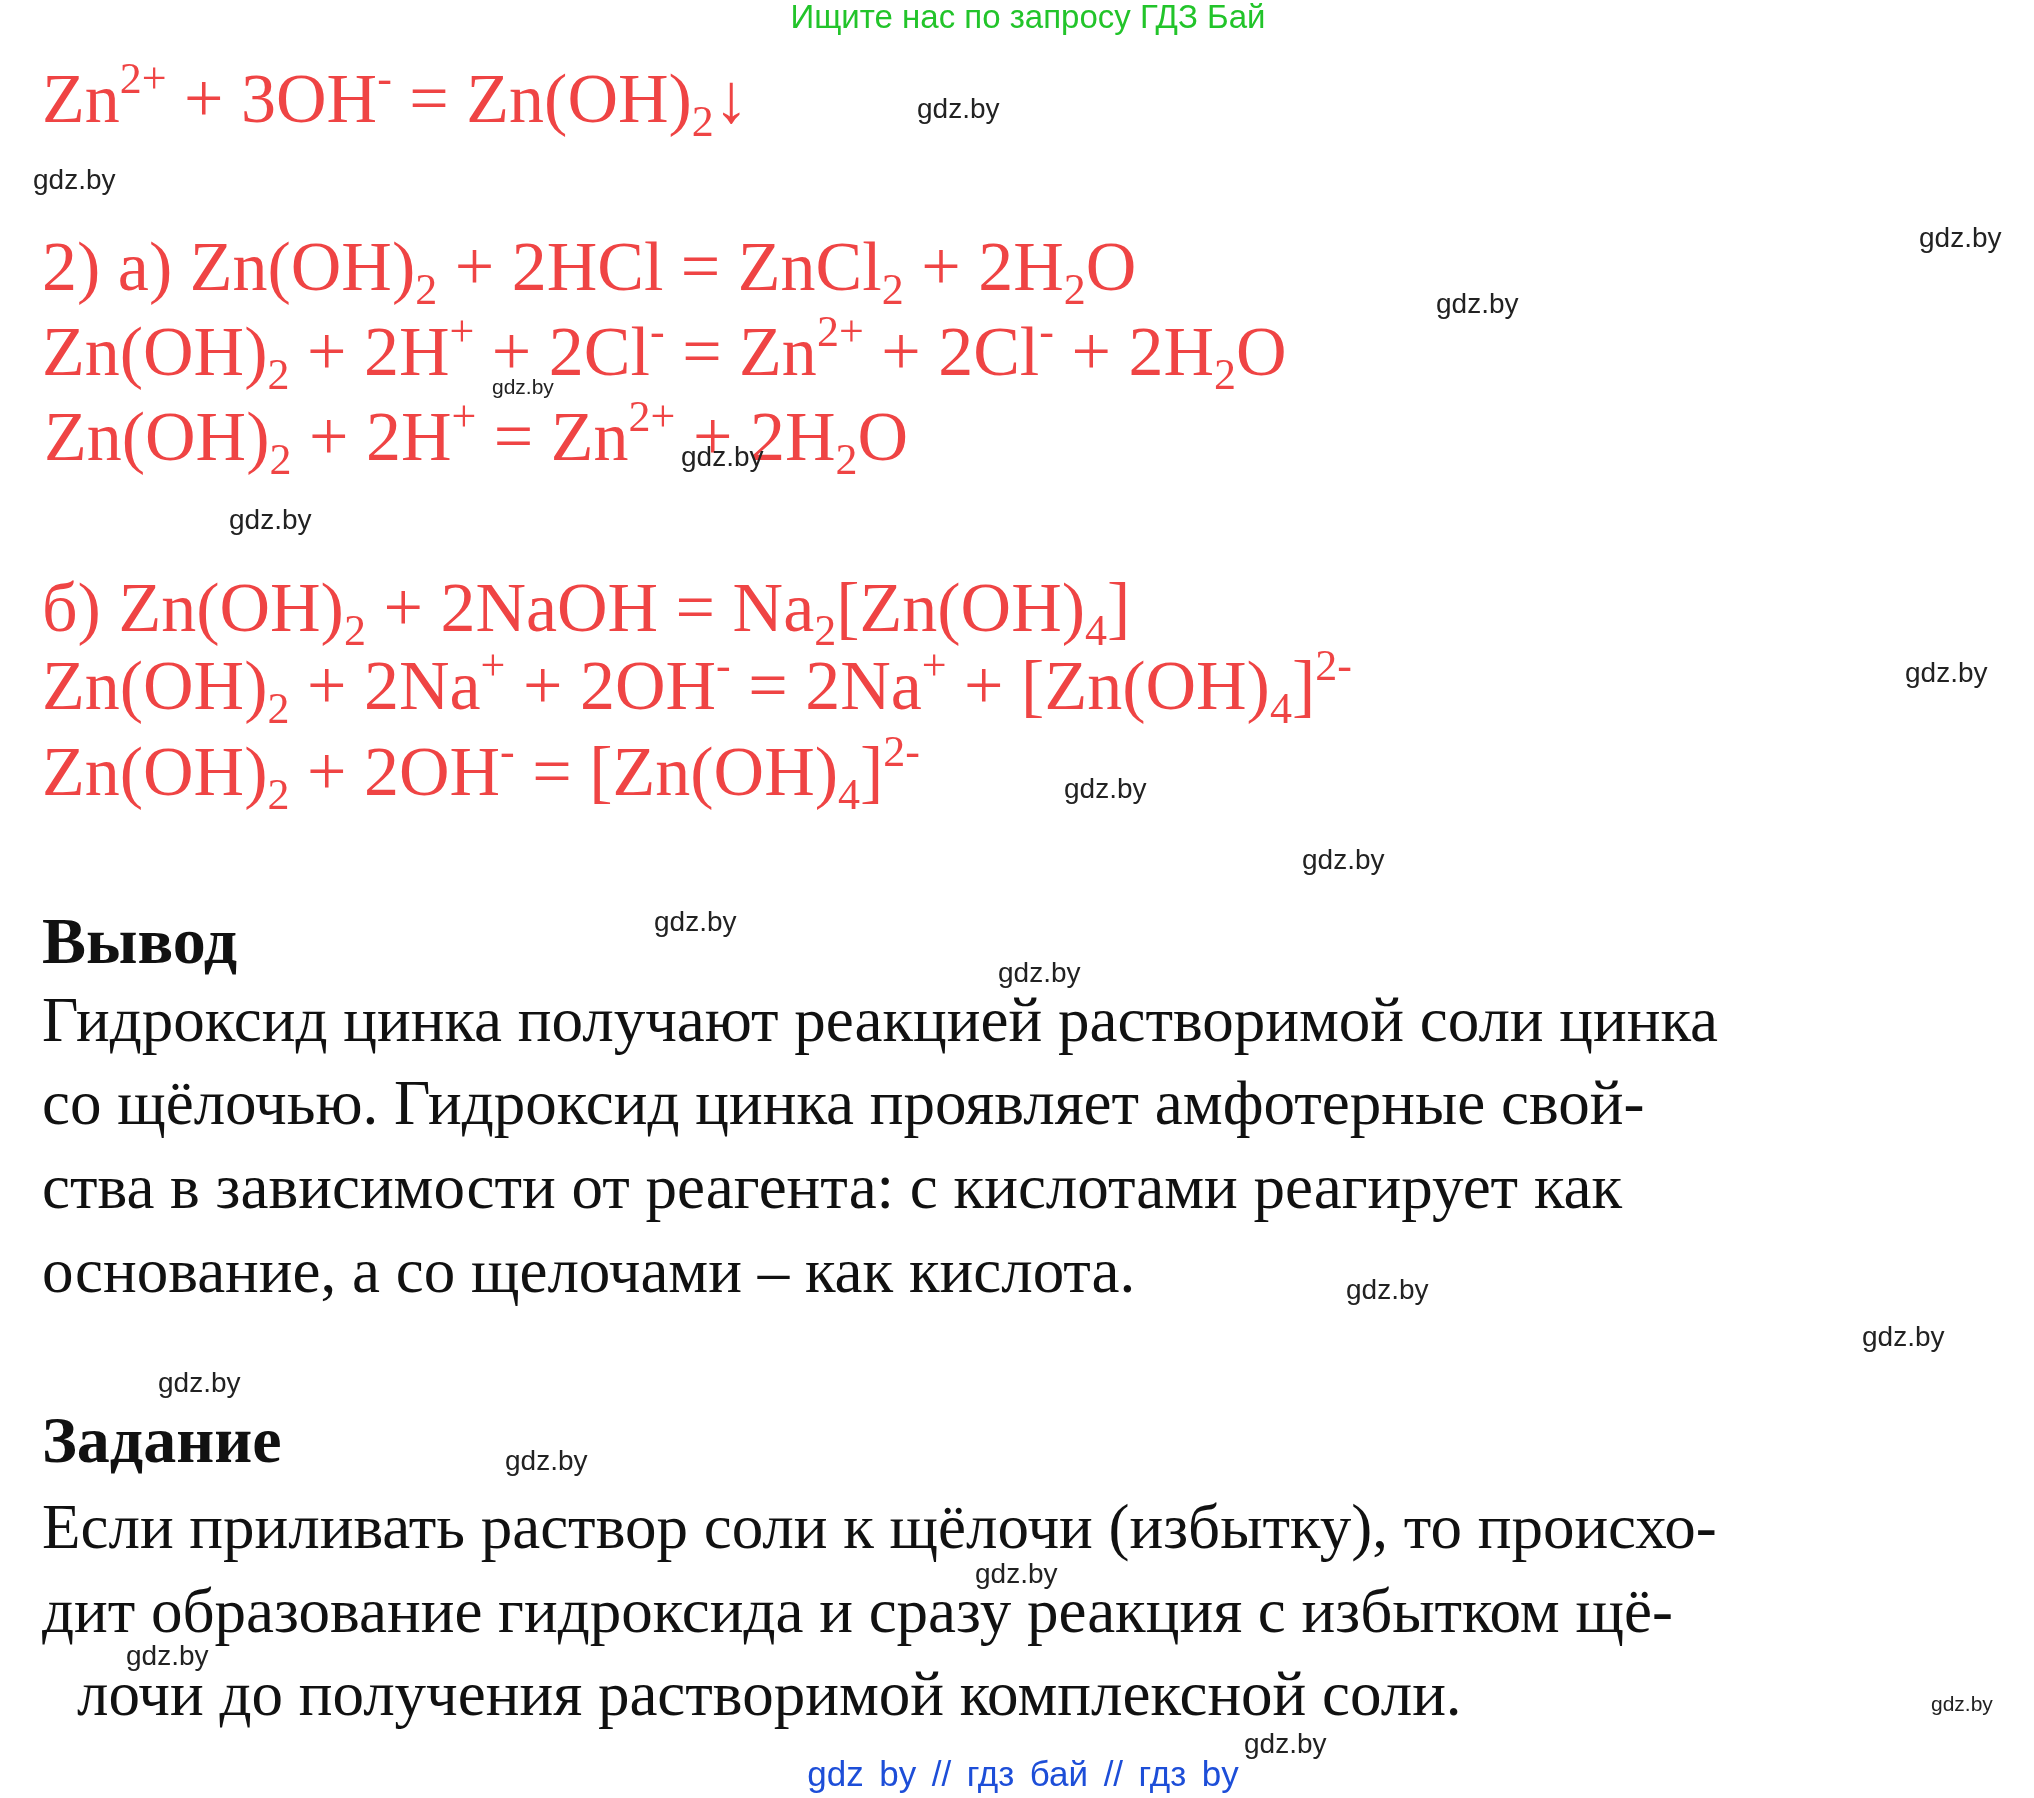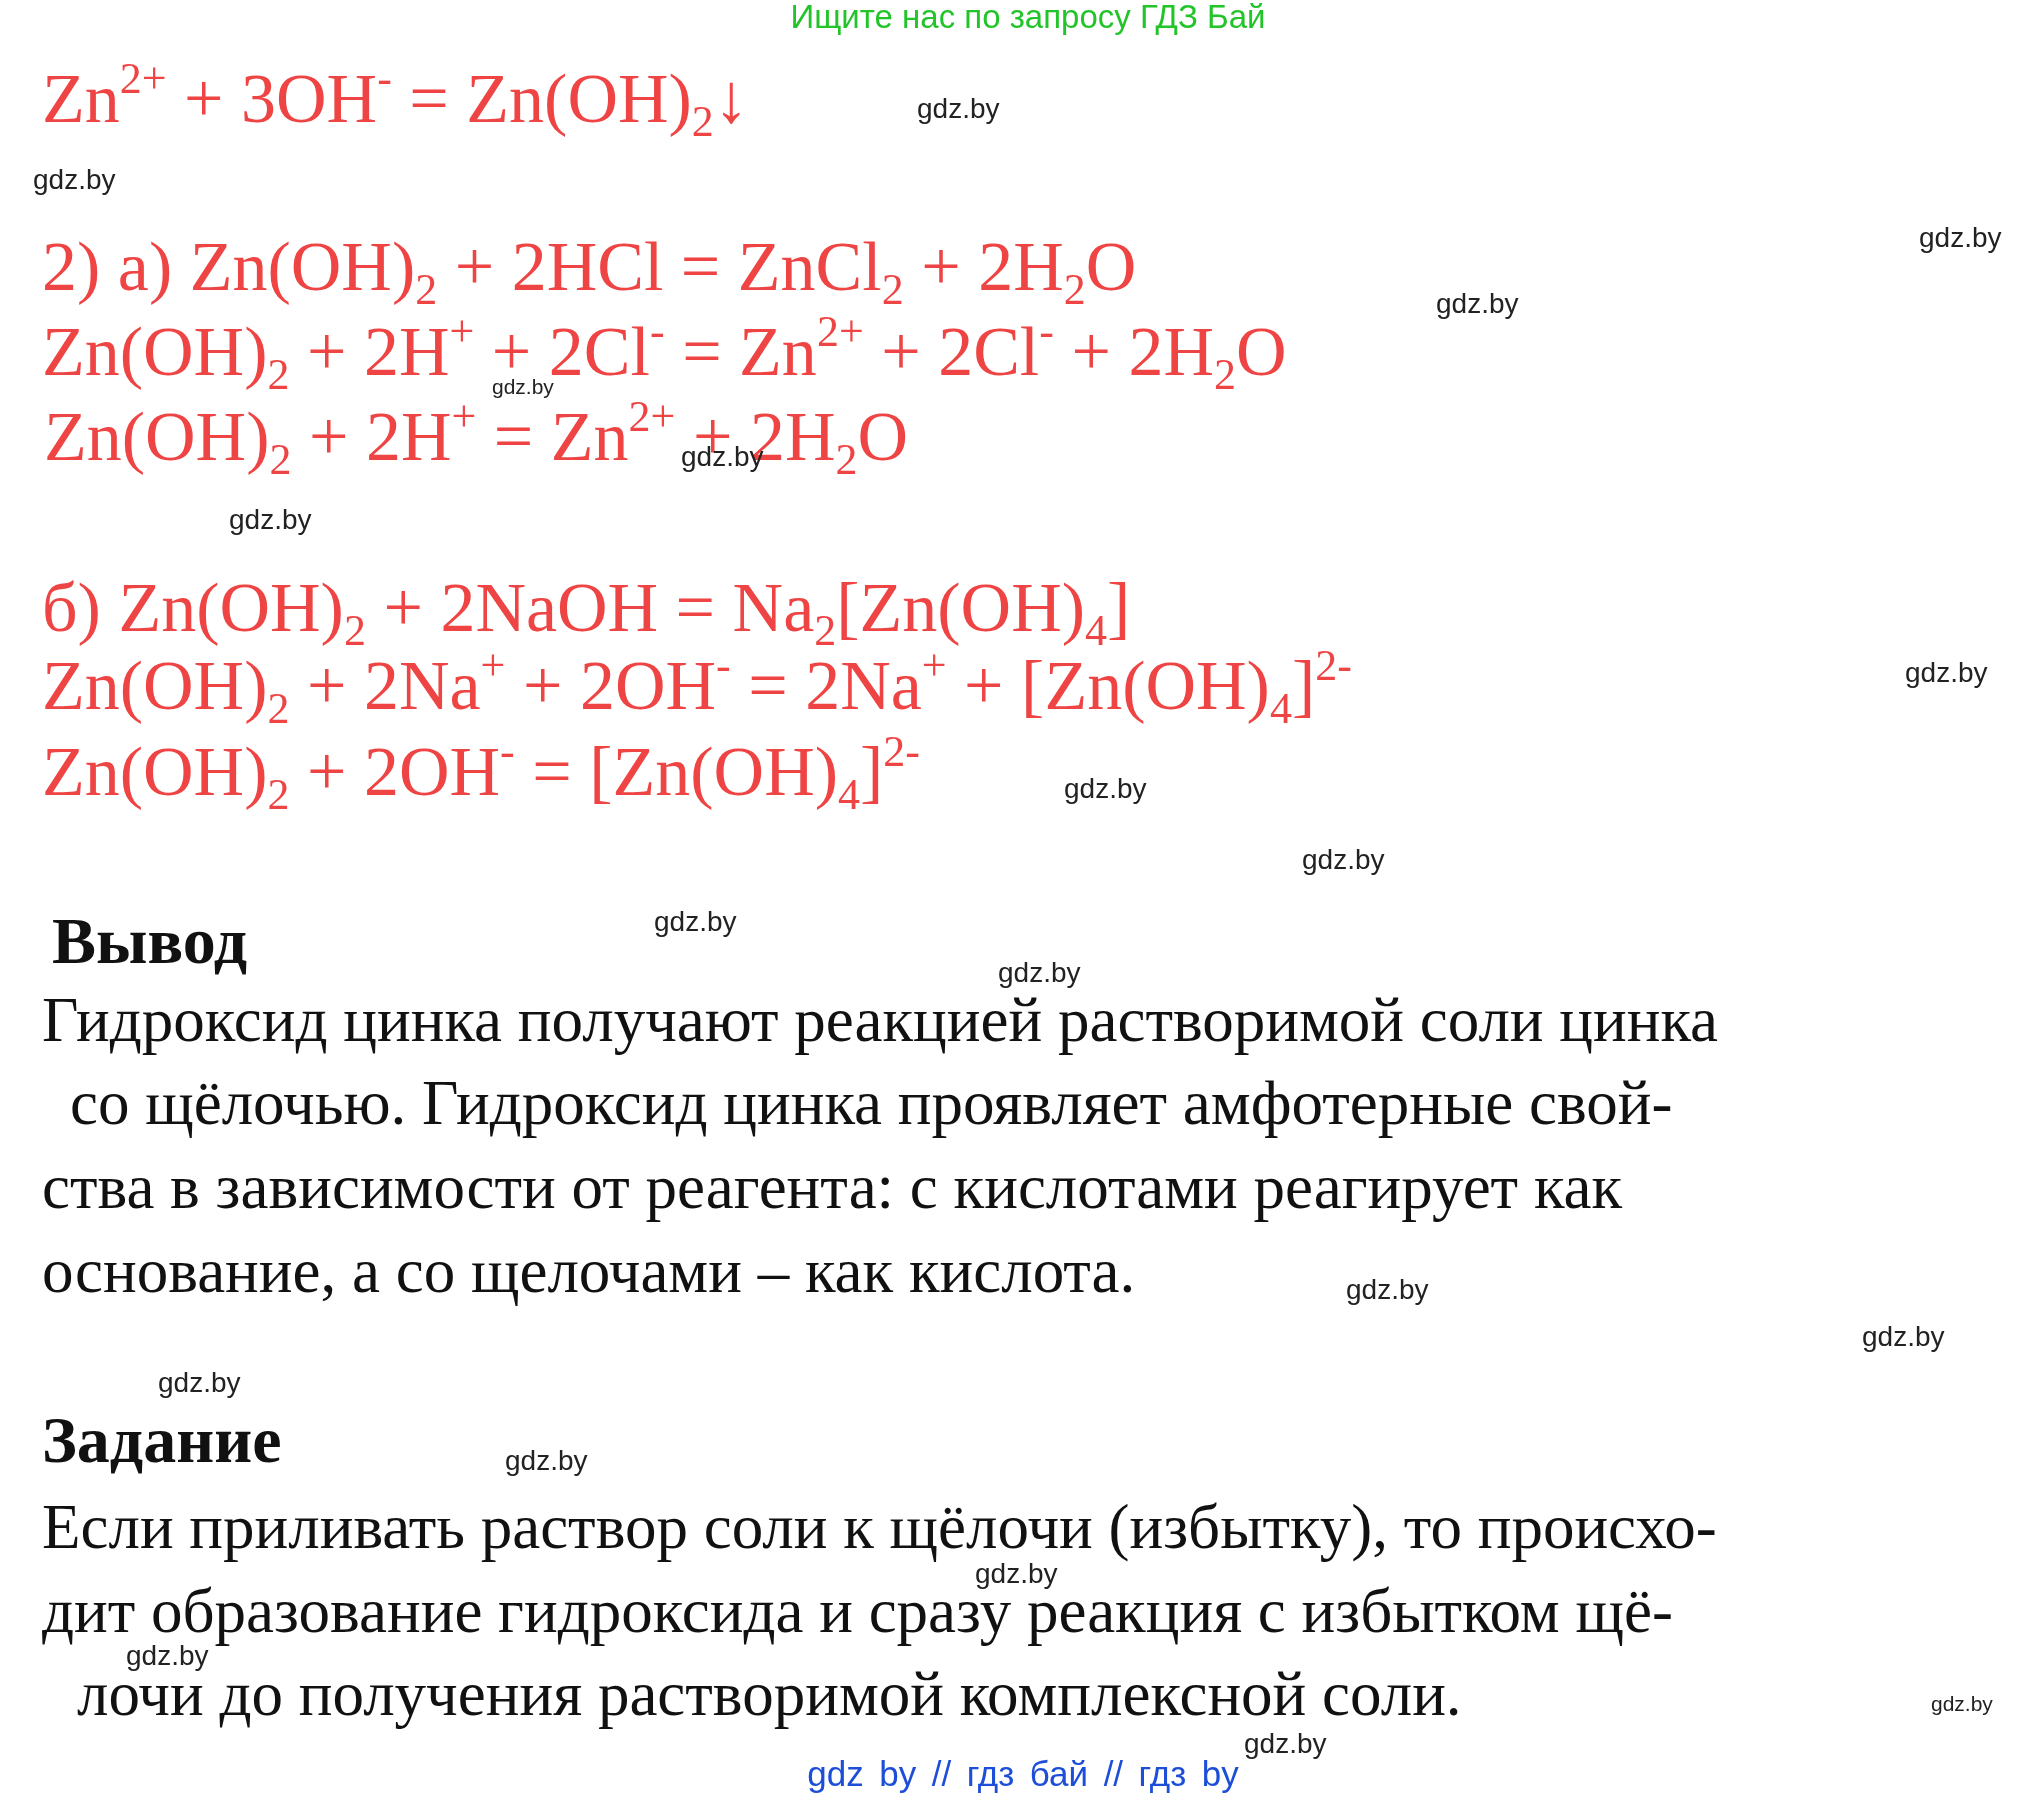--- a/index.html
+++ b/index.html
@@ -27,23 +27,23 @@
 <div class="abs eq" style="left:42px; top:317px;"><span>Zn(OH)</span><sub>2</sub><span> + 2H</span><sup>+</sup><span> + 2Cl</span><sup>-</sup><span> = Zn</span><sup>2+</sup><span> + 2Cl</span><sup>-</sup><span> + 2H</span><sub>2</sub><span>O</span></div>
 
 <div class="abs eq" style="left:44px; top:402px;"><span>Zn(OH)</span><sub>2</sub><span> + 2H</span><sup>+</sup><span> = Zn</span><sup>2+</sup><span> + 2H</span><sub>2</sub><span>O</span></div>
 
 <div class="abs eq" style="left:42px; top:573px;"><span>б)</span><span> Zn(OH)</span><sub>2</sub><span> + 2NaOH = Na</span><sub>2</sub><span>[Zn(OH)</span><sub>4</sub><span>]</span></div>
 
 <div class="abs eq" style="left:42px; top:651px;"><span>Zn(OH)</span><sub>2</sub><span> + 2Na</span><sup>+</sup><span> + 2OH</span><sup>-</sup><span> = 2Na</span><sup>+</sup><span> + [Zn(OH)</span><sub>4</sub><span>]</span><sup>2-</sup></div>
 
 <div class="abs eq" style="left:42px; top:737px;"><span>Zn(OH)</span><sub>2</sub><span> + 2OH</span><sup>-</sup><span> = [Zn(OH)</span><sub>4</sub><span>]</span><sup>2-</sup></div>
 
-<div class="abs heading" style="left:52px; top:908px;">Вывод</div>
+<div class="abs heading" style="left:42px; top:908px;">Вывод</div>
 <div class="abs para" style="left:42px; top:989px;">Гидроксид цинка получают реакцией растворимой соли цинка</div>
-<div class="abs para" style="left:42px; top:1072px;margin-left:28px;">со щёлочью. Гидроксид цинка проявляет амфотерные свой-</div>
+<div class="abs para" style="left:42px; top:1072px;">со щёлочью. Гидроксид цинка проявляет амфотерные свой-</div>
 <div class="abs para" style="left:42px; top:1156px;">ства в зависимости от реагента: с кислотами реагирует как</div>
 <div class="abs para" style="left:42px; top:1240px;">основание, а со щелочами – как кислота.</div>
 
 <div class="abs heading" style="left:42px; top:1407px;text-align:center;">Задание</div>
 <div class="abs para" style="left:42px; top:1496px;">Если приливать раствор соли к щёлочи (избытку), то происхо-</div>
 <div class="abs para" style="left:42px; top:1580px;">дит образование гидроксида и сразу реакция с избытком щё-</div>
 <div class="abs para" style="left:34px; top:1663px;margin-left:43px;">лочи до получения растворимой комплексной соли.</div>
 
 <div class="abs wm" style="left:917px; top:93px;">gdz.by</div>
 <div class="abs wm" style="left:33px; top:164px;">gdz.by</div>

